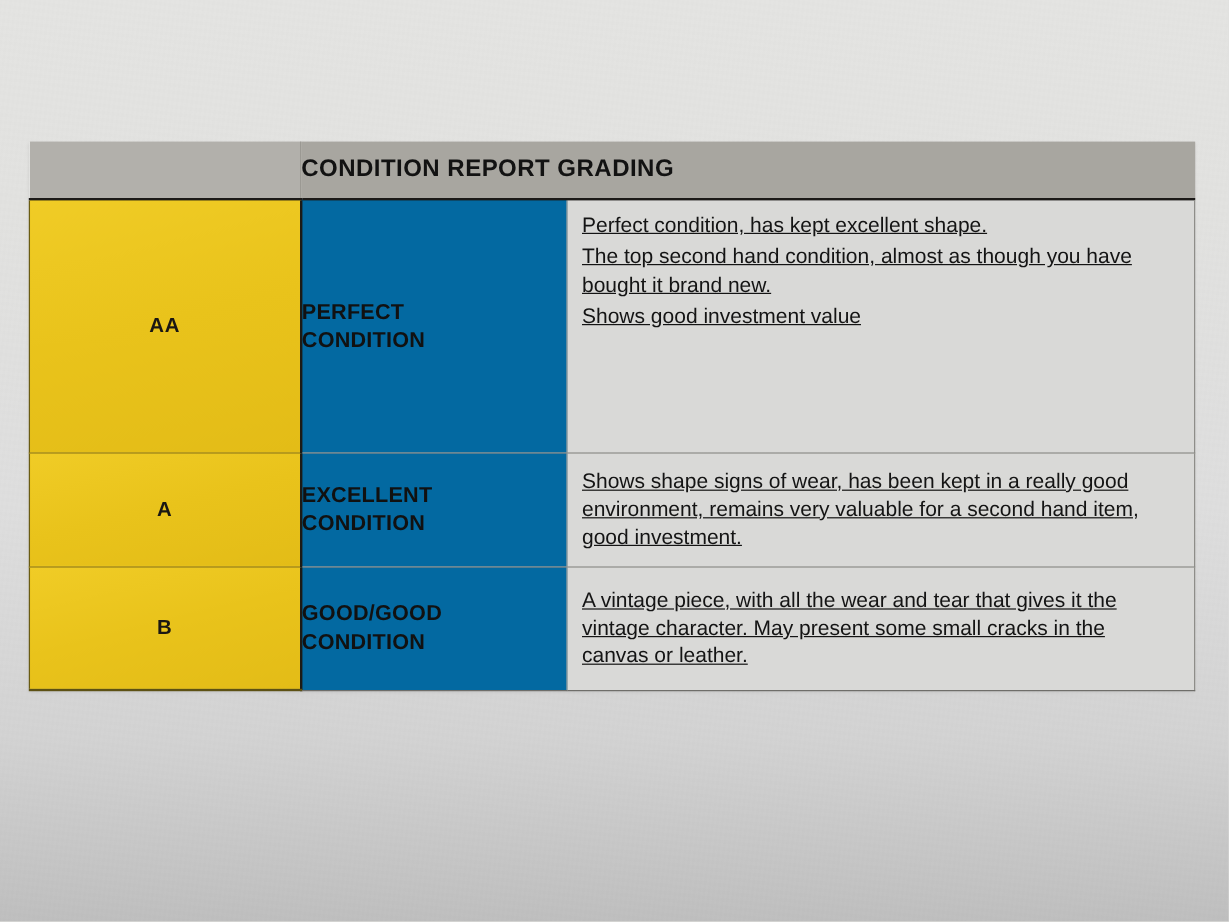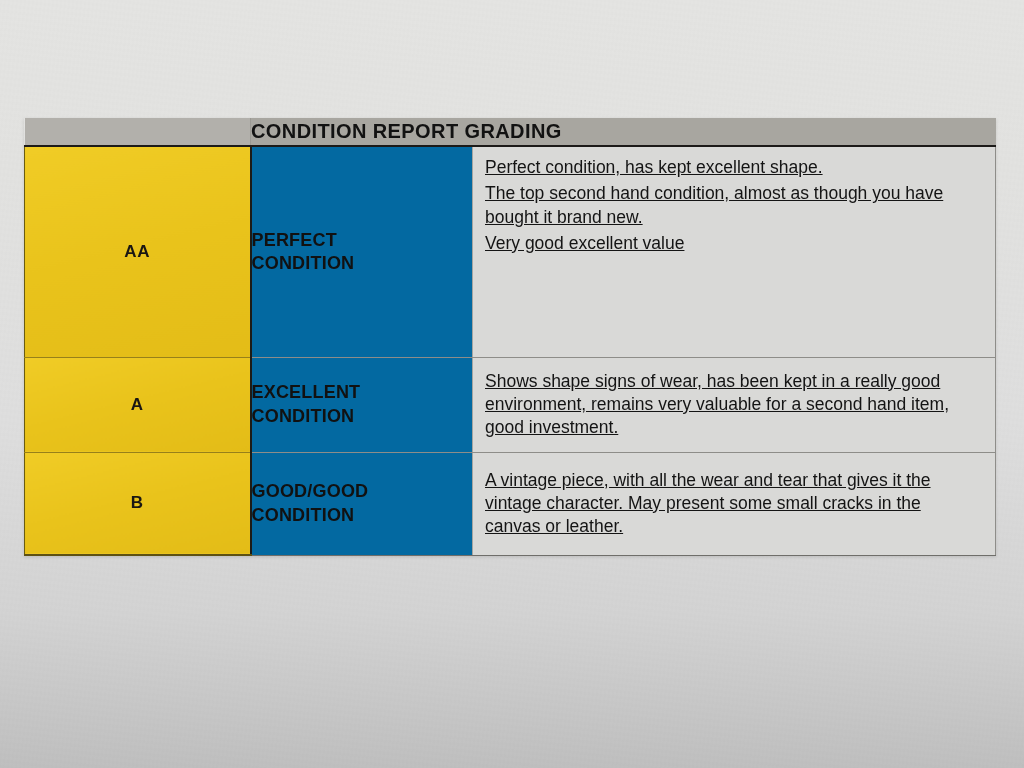--- a/index.html
+++ b/index.html
@@ -54,21 +54,21 @@
     box-shadow: 0 1px 3px rgba(0,0,0,0.12);
   }
 
   .grading-table .c-grade { width: 226px; }
   .grading-table .c-title { width: 222px; }
   .grading-table .c-desc  { width: 523px; }
 
   
   .hdr-row th {
     background: #a8a6a0;
-    height: 28px;
+    height: 48px;
     border-bottom: 2.5px solid #1c1a18;
     padding: 0;
     vertical-align: middle;
   }
   .hdr-row th.hdr-left {
     background: #b2b0ab;
     border-right: 1px solid #9b9993;
   }
   .hdr-title {
     font-size: 20px;
@@ -159,21 +159,21 @@
 
     <tr class="row-aa">
       <td class="grade-cell">AA</td>
       <td class="title-cell">
         <div>PERFECT</div>
         <div>CONDITION</div>
       </td>
       <td class="desc-cell">
         <p class="desc-para">Perfect condition, has kept excellent shape.</p>
         <p class="desc-para">The top second hand condition, almost as though you have bought it brand new.</p>
-        <p class="desc-para">Very good excellent value</p>
+        <p class="desc-para">Shows good investment value</p>
       </td>
     </tr>
 
     <tr class="row-a">
       <td class="grade-cell">A</td>
       <td class="title-cell">
         <div>EXCELLENT</div>
         <div>CONDITION</div>
       </td>
       <td class="desc-cell mid">

